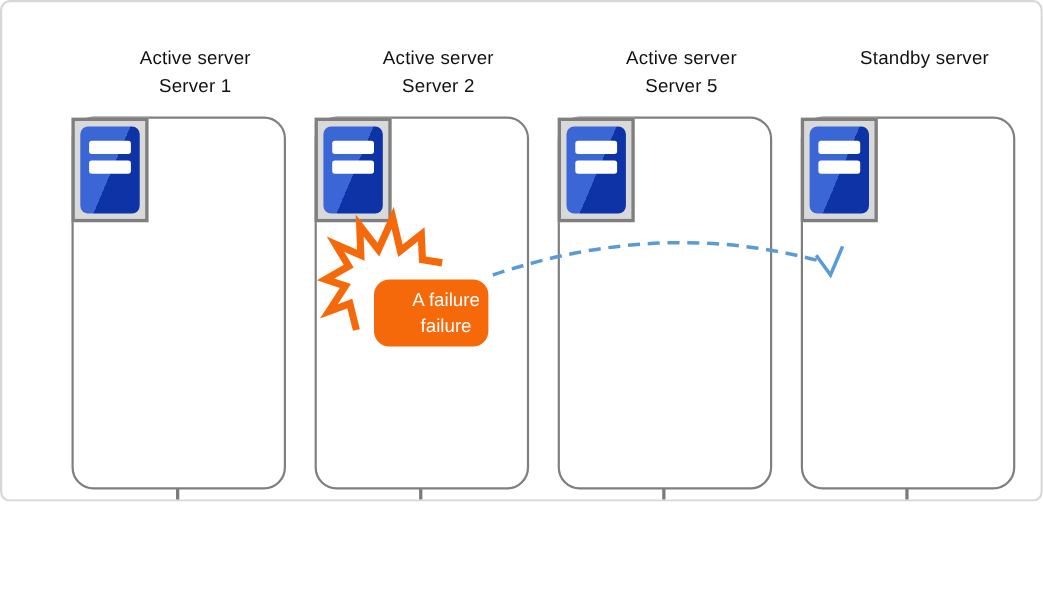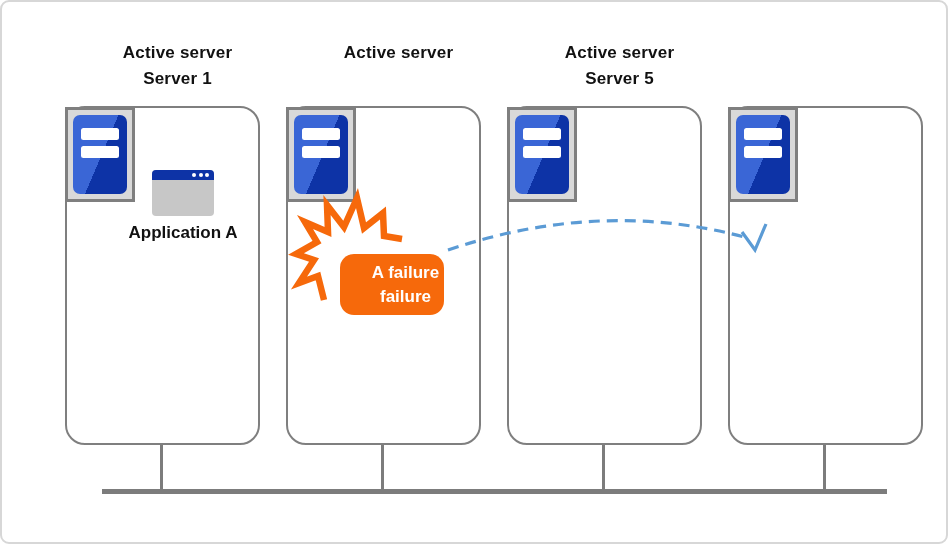--- a/index.html
+++ b/index.html
@@ -1,20 +1,20 @@
 <!DOCTYPE html>
 <html><head>
 <meta charset="utf-8">
 <style>
   html,body{margin:0;padding:0;background:#fff;}
   *{box-sizing:border-box;}
   body{font-family:"Liberation Sans", sans-serif;}
   .canvas{
-    position:relative;width:948px;height:544px;background:#ffffff;
-    border:2px solid #d7d7d7;border-radius:9px;overflow:hidden;font-weight:bold;
+    position:relative;width:948px;height:456px;background:#ffffff;
+    border:2px solid #d7d7d7;border-radius:9px;overflow:hidden;
   }
   
   .server-title{
     position:absolute;top:38px;width:195px;text-align:center;
     font-size:17px;line-height:26px;color:#111;letter-spacing:.2px;
   }
   .t1{left:78px;} .t2{left:299px;} .t3{left:520px;} .t4{left:741px;}
   
   .server-box{
     position:absolute;top:104px;width:195px;height:339px;
@@ -59,26 +59,28 @@
 <body>
 
 <div class="canvas">
 
   <div class="server-title t1">
     <div>Active server</div>
     <div>Server 1</div>
   </div>
   <div class="server-title t2">
     <div>Active server</div>
+    <div>Server 2</div>
   </div>
   <div class="server-title t3">
     <div>Active server</div>
     <div>Server 5</div>
   </div>
   <div class="server-title t4">
+    <div>Standby server</div>
   </div>
 
   <div class="server-box b1">
     <div class="server-icon">
       <div class="tower">
           <div class="bar bar1"></div>
           <div class="bar bar2"></div>
         </div>
     </div>
   </div>
@@ -100,31 +102,20 @@
   </div>
   <div class="server-box b4">
     <div class="server-icon">
       <div class="tower">
           <div class="bar bar1"></div>
           <div class="bar bar2"></div>
         </div>
     </div>
   </div>
 
-  <div class="app app-a">
-    <div class="win">
-      <div class="titlebar"></div>
-      <div class="dots">
-          <i></i>
-          <i></i>
-          <i></i>
-        </div>
-    </div>
-    <div class="app-label">Application A</div>
-  </div>
 
   <svg class="overlay burst-layer" width="948" height="544" viewBox="0 0 948 544">
     <polyline points="322,298 316,274 297,281 312,258 294,252 315,240 303,220 326,230 325,203 342,225 355,196 362,226 381,211 382,234 400,237" fill="none" stroke="#f6690b" stroke-width="6.5" stroke-linejoin="miter" stroke-linecap="butt"></polyline>
   </svg>
 
   <div class="failure-callout">
     <div>A failure</div>
     <div>failure</div>
   </div>
 

